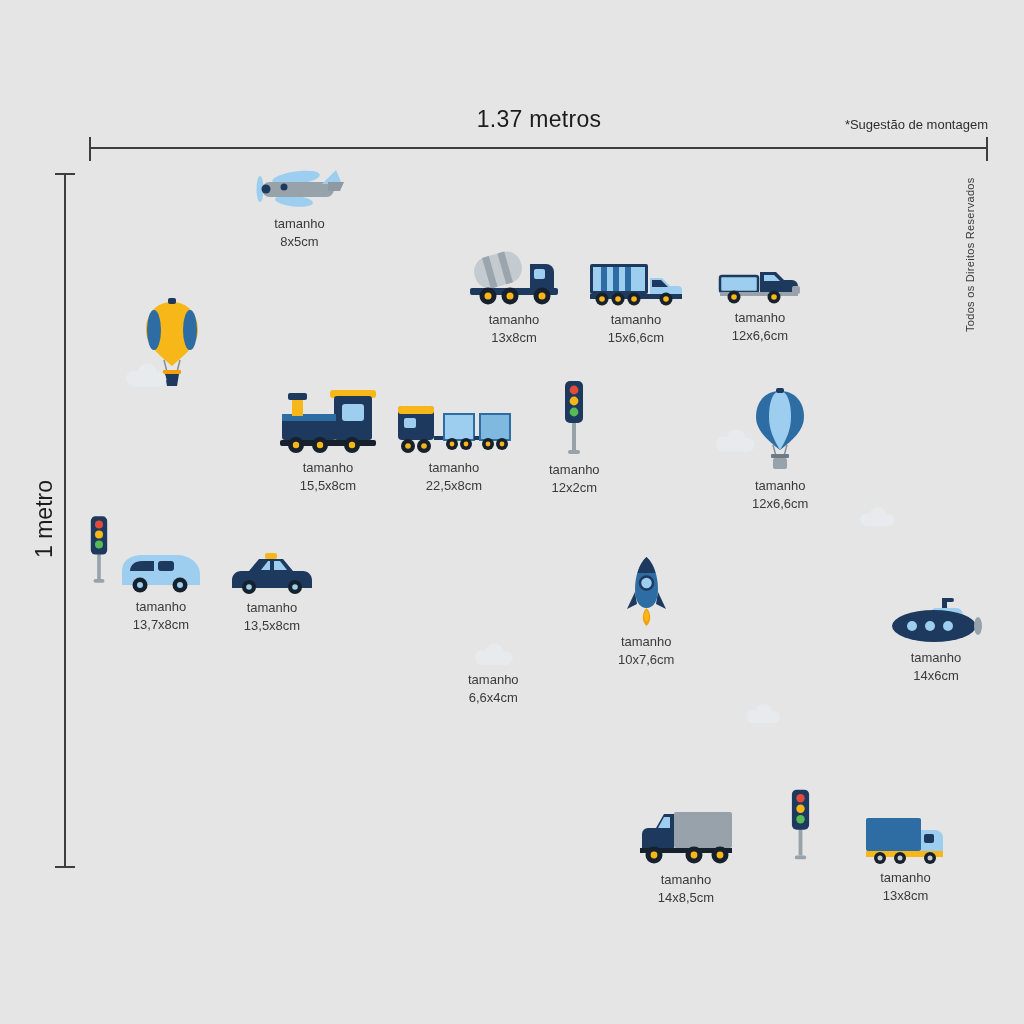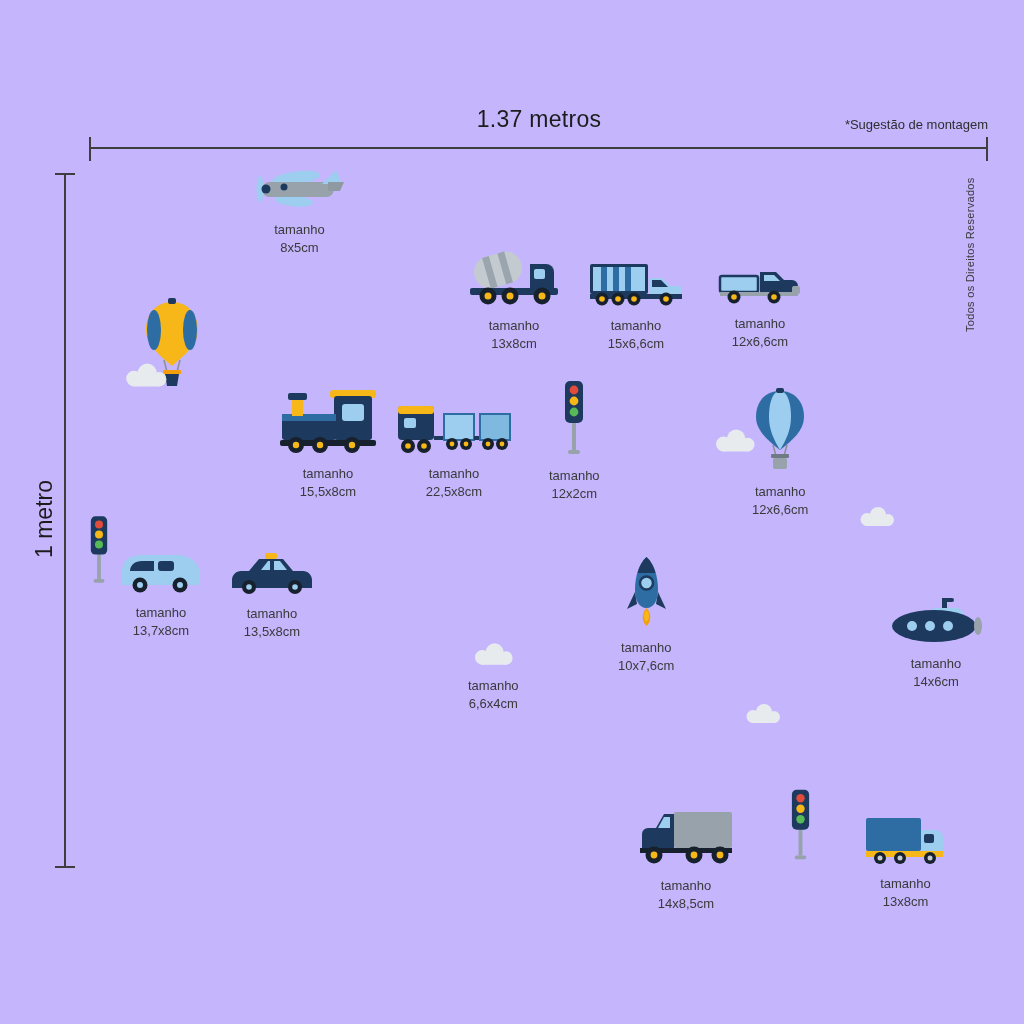--- a/index.html
+++ b/index.html
@@ -1,22 +1,22 @@
 <!DOCTYPE html>
 <html><head>
 <meta charset="utf-8">
 <style>
   * { margin:0; padding:0; box-sizing:border-box; }
   html,body { background:#ffffff; }
   body { font-family:"Liberation Sans", sans-serif; }
-  #canvas { position:relative; width:1024px; height:1024px; background:#c4b5fd; overflow:hidden; }
+  #canvas { position:relative; width:1024px; height:1024px; background:#e5e5e5; overflow:hidden; }
 
   .sticker { position:absolute; display:flex; flex-direction:column; align-items:center; }
   .sticker svg { display:block; }
-  .lbl { margin-top:11px; font-size:13px; line-height:17.5px; color:#3a3a3a; text-align:center; white-space:nowrap; }
+  .lbl { margin-top:5px; font-size:13px; line-height:17.5px; color:#3a3a3a; text-align:center; white-space:nowrap; }
 
   .mline { position:absolute; background:#3e3e3e; }
   .mlabel-w { position:absolute; left:90px; top:106px; width:898px; text-align:center;
               font-size:23px; color:#1c1c1c; letter-spacing:.3px; }
   .mlabel-h { position:absolute; left:-16px; top:506px; width:120px; height:26px; text-align:center;
               font-size:23px; color:#1c1c1c; transform:rotate(-90deg); }
   .note-suggestion { position:absolute; right:36px; top:117px; font-size:13px; color:#2e2e2e; }
   .note-rights { position:absolute; left:964px; top:152px; height:180px; font-size:11px; color:#3a3a3a;
                  writing-mode:vertical-rl; transform:rotate(180deg); letter-spacing:.3px; }
 </style>

